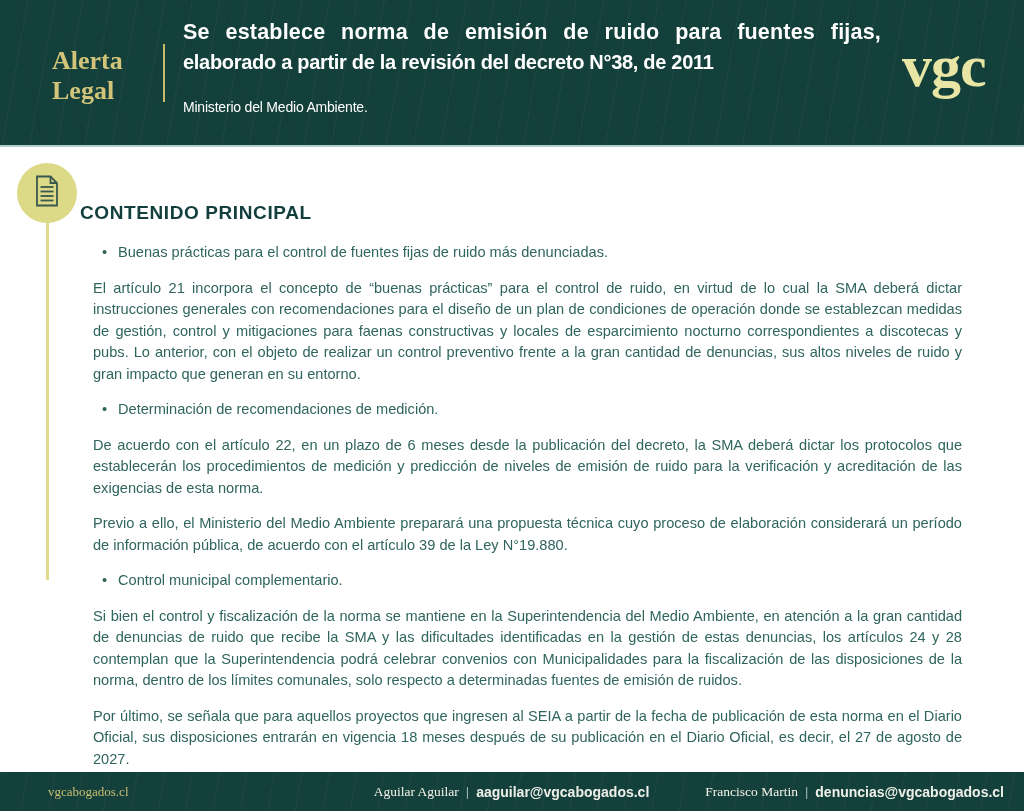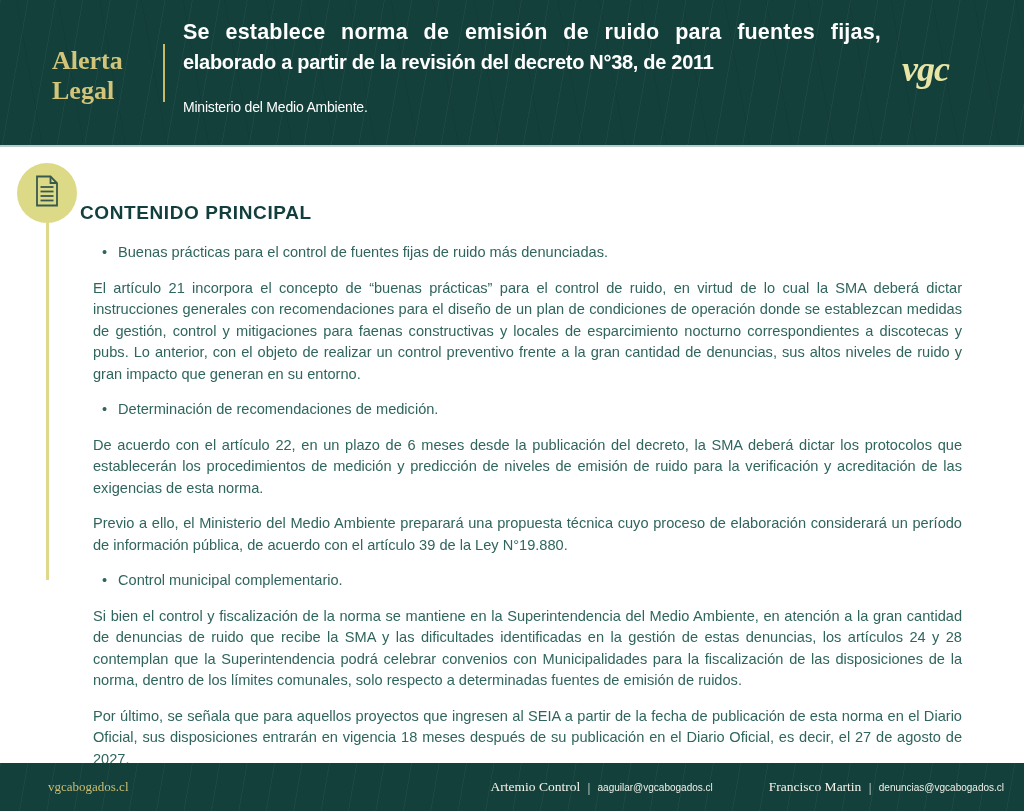--- a/index.html
+++ b/index.html
@@ -64,27 +64,26 @@
     letter-spacing: -0.3px;
   }
   .subtitle {
     margin-top: 22px;
     font-size: 14px;
     font-weight: normal;
     letter-spacing: -0.2px;
   }
   .logo {
     position: absolute;
-    left: 902px; top: 48px;
+    left: 902px; top: 32px;
     color: #e9e6a5;
     font-family: "Liberation Serif", serif;
     font-weight: bold;
-    font-size: 36px;
+    font-size: 60px;
     letter-spacing: -1px;
-    font-style: italic;
   }
 
   
   .accent-circle {
     position: absolute;
     left: 17px; top: 163px;
     width: 60px; height: 60px;
     border-radius: 50%;
     background: #dcda87;
     display: flex;
@@ -121,21 +120,21 @@
   .bullet-text { padding-left: 6px; }
   .paragraph {
     text-align: justify;
     margin: 14px 16px;
   }
 
   
   .footer {
     position: absolute;
     left: 0; right: 0; bottom: 0;
-    height: 48px;
+    height: 39px;
     background-color: #14403b;
     background-image:
       repeating-linear-gradient(100deg,
         rgba(255,255,255,0.035) 0px, rgba(255,255,255,0.035) 1px,
         transparent 1px, transparent 27px);
     display: flex;
     align-items: center;
     gap: 44px;
   }
   .footer-site {
@@ -157,22 +156,22 @@
     font-family: "Liberation Serif", serif;
     font-size: 13.5px;
   }
   .contact-sep {
     color: #9fb5af;
     margin: 0 7px;
     font-size: 13px;
   }
   .contact-email {
     color: #eef0e8;
-    font-size: 10px;
-    font-weight: normal;
+    font-size: 14px;
+    font-weight: bold;
   }
 </style>
 </head>
 <body>
 
 <div class="page">
 
   <div class="header">
     <div class="brand">
       <div>Alerta</div>
@@ -231,21 +230,21 @@
 
       <div class="paragraph">Por último, se señala que para aquellos proyectos que ingresen al SEIA a partir de la fecha de publicación de esta norma en el Diario Oficial, sus disposiciones entrarán en vigencia 18 meses después de su publicación en el Diario Oficial, es decir, el 27 de agosto de 2027.</div>
 
     </div>
   </div>
 
   <div class="footer">
     <span class="footer-site">vgcabogados.cl</span>
     <div class="footer-contacts">
       <div class="contact">
-        <span class="contact-name">Artemio Control</span>
+        <span class="contact-name">Aguilar Aguilar</span>
         <span class="contact-sep">|</span>
         <span class="contact-email">aaguilar@vgcabogados.cl</span>
       </div>
       <div class="contact">
         <span class="contact-name">Francisco Martin</span>
         <span class="contact-sep">|</span>
         <span class="contact-email">denuncias@vgcabogados.cl</span>
       </div>
     </div>
   </div>

